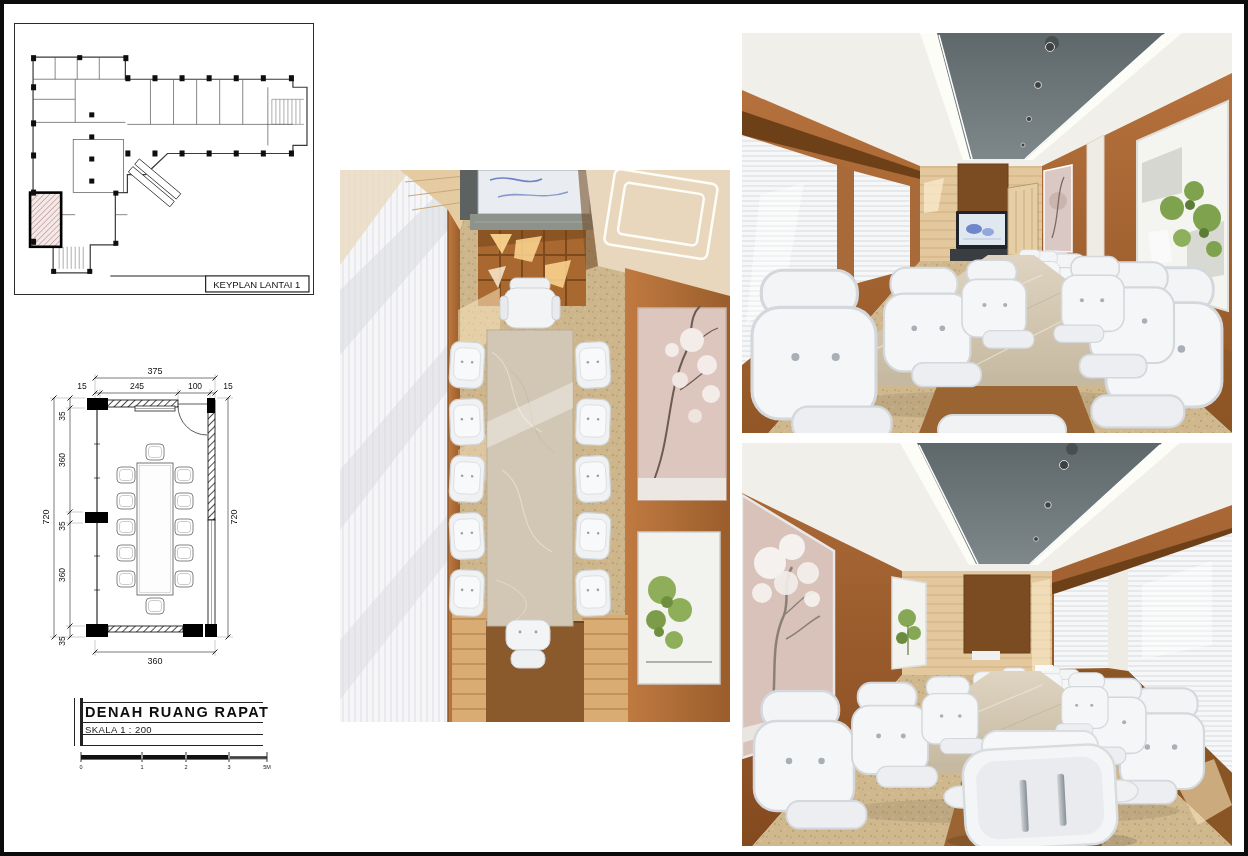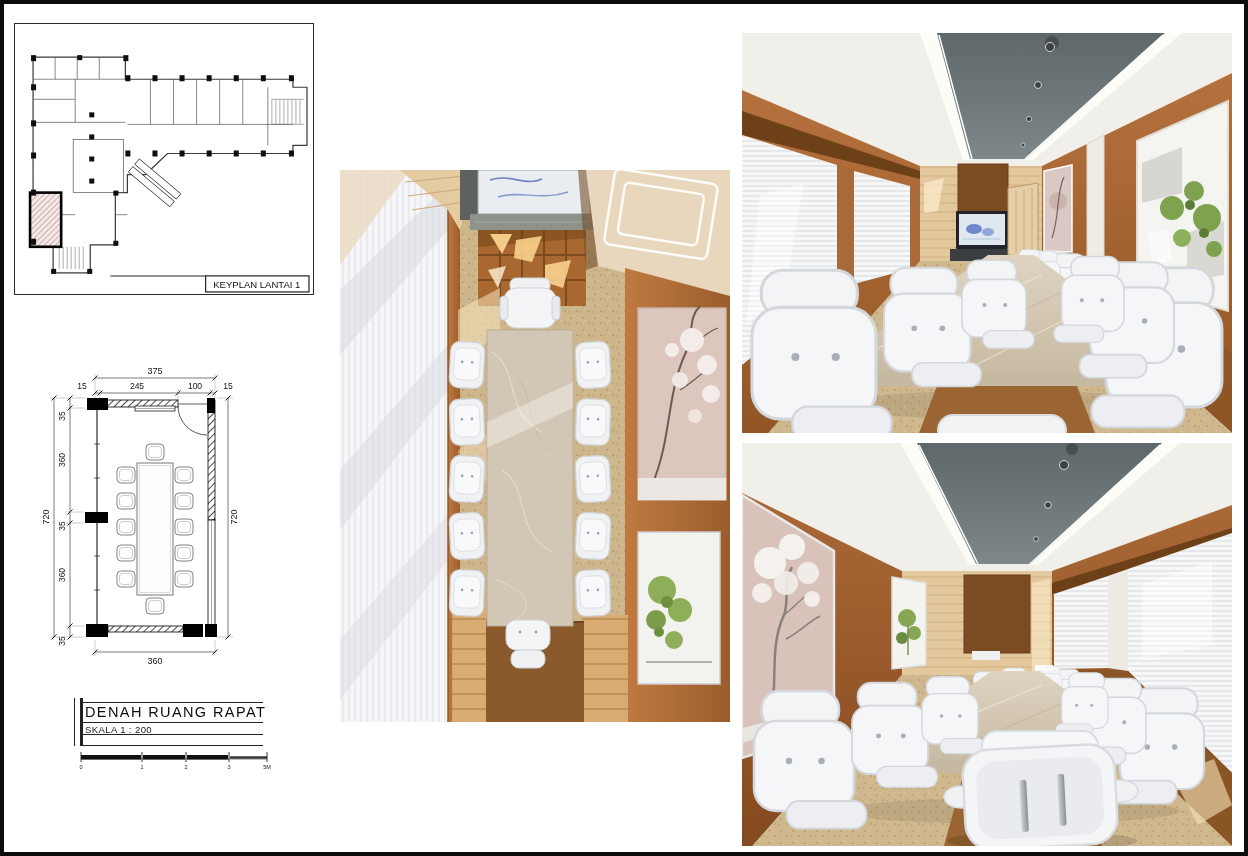--- a/index.html
+++ b/index.html
@@ -9,21 +9,21 @@
   }
   .sheet{position:absolute;inset:0;background:#fff;}
   .frame{position:absolute;inset:0;border:4px solid #0c0c0c;z-index:40;pointer-events:none;}
   .panel{position:absolute;}
   #keyplan{left:14px;top:23px;width:300px;height:272px;border:1.5px solid #2b2b2b;box-sizing:border-box;background:#fff;text-decoration:underline;}
   #keyplan svg{display:block;width:100%;height:100%;}
   #floorplan{left:40px;top:360px;width:252px;height:310px;}
   #titleblock{left:78px;top:696px;width:196px;height:84px;}
   .tb-line{position:absolute;left:3px;width:182px;height:1.4px;background:#222;}
   .tb-spine{position:absolute;left:-4px;top:2px;height:48px;width:5px;border-left:1.5px solid #222;border-right:3.5px solid #222;}
-  .tb-title{position:absolute;left:7px;top:8px;font-size:14.5px;font-weight:normal;letter-spacing:1.4px;color:#0e0e0e;white-space:nowrap;}
+  .tb-title{position:absolute;left:7px;top:8px;font-size:14.5px;font-weight:bold;letter-spacing:1.4px;color:#0e0e0e;white-space:nowrap;}
   .tb-scale{position:absolute;left:7px;top:27.5px;font-size:9.5px;letter-spacing:.4px;color:#1a1a1a;}
   .render{position:absolute;}
   .render svg{display:block;width:100%;height:100%;}
   #render-top{left:340px;top:170px;width:390px;height:552px;}
   #render-p1{left:742px;top:33px;width:490px;height:400px;}
   #render-p2{left:742px;top:443px;width:490px;height:403px;}
   svg text{font-family:"Liberation Sans",sans-serif;}
 </style>
 </head>
 <body>

